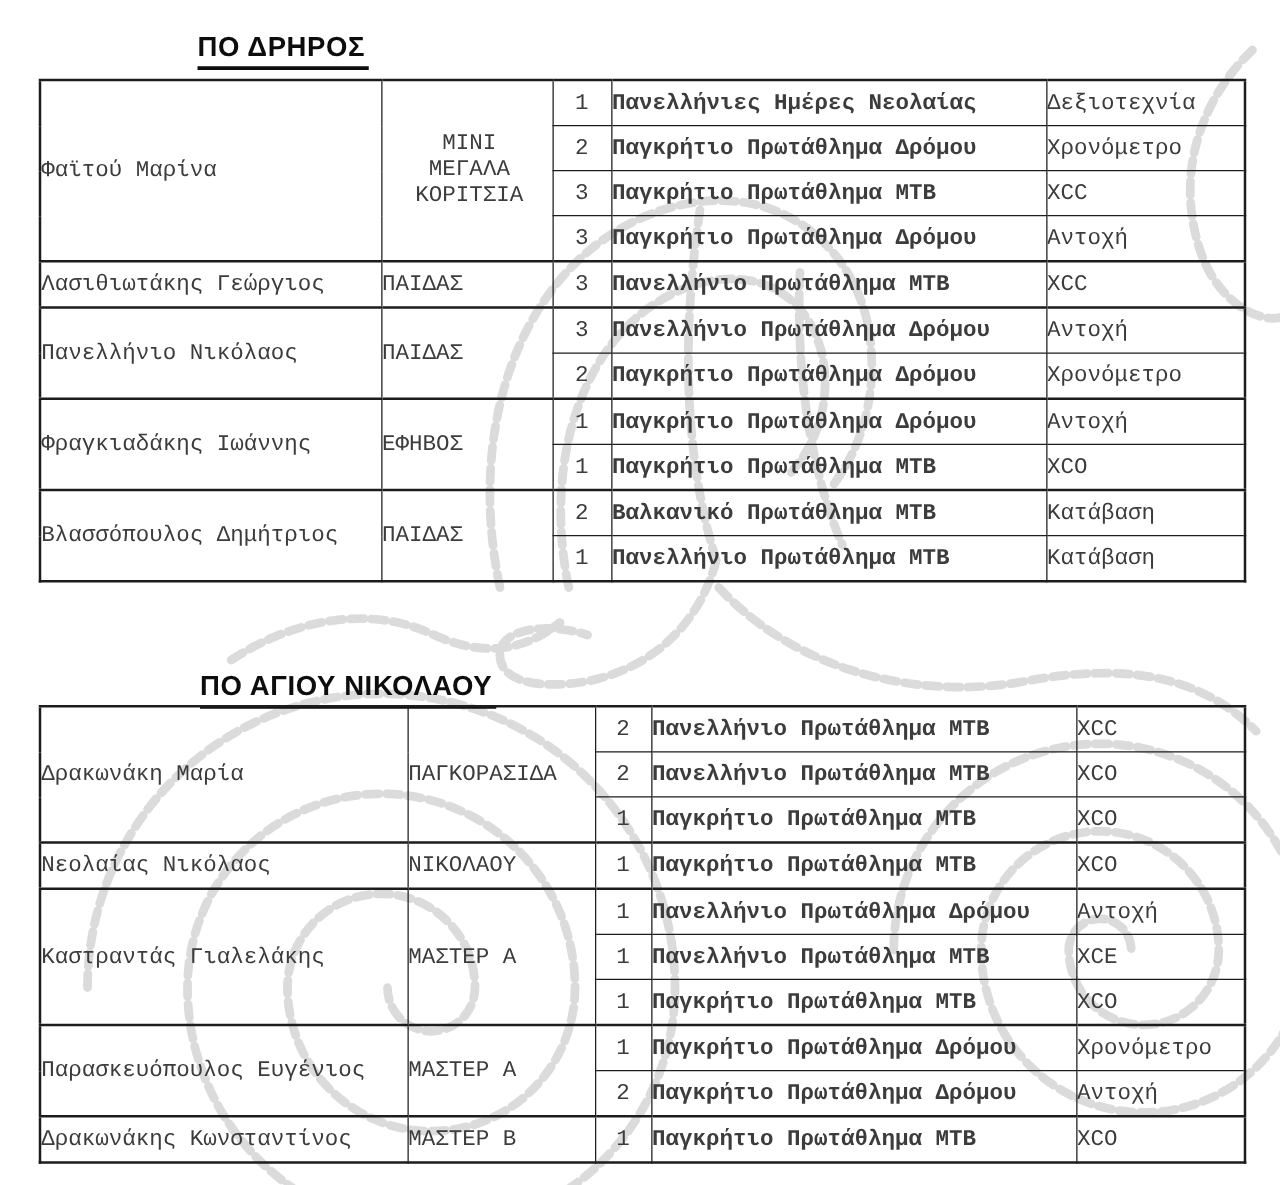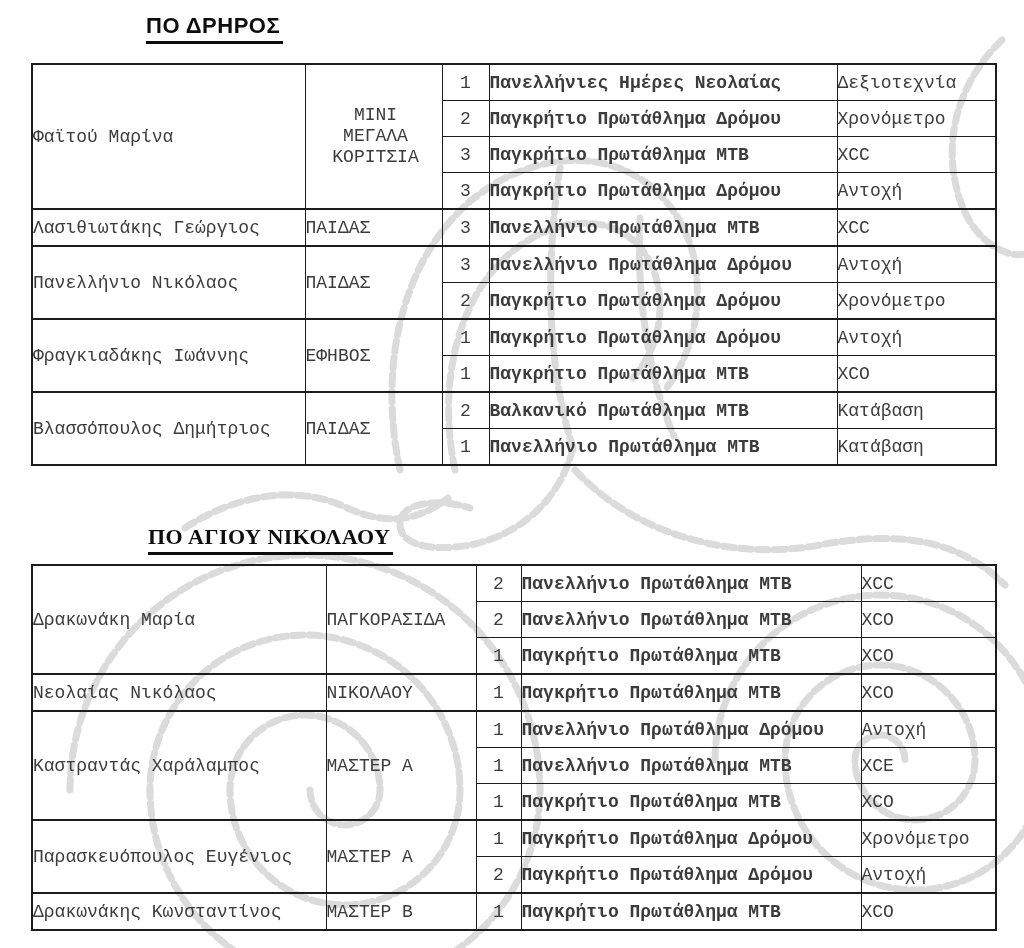--- a/index.html
+++ b/index.html
@@ -30,32 +30,32 @@
   main {
     position: absolute;
     left: 0;
     top: 0;
     width: 1024px;
     height: 948px;
     z-index: 1;
   }
   .section-title {
     position: absolute;
-    margin: 0;
+    margin: 12px;
     font-family: "Liberation Sans", sans-serif;
     font-weight: bold;
     font-size: 22px;
     letter-spacing: 0.5px;
     color: #0d0d0d;
     border-bottom: 3px solid #0d0d0d;
     padding: 0 3px 2px 0;
     white-space: nowrap;
   }
   #title-0 { left: 146px; top: 13px; }
-  #title-1 { left: 148px; top: 524px; font-family: Liberation Serif, serif; }
+  #title-1 { left: 148px; top: 524px; }
 
   table.results {
     position: absolute;
     left: 31px;
     border-collapse: collapse;
     table-layout: fixed;
     background: transparent;
     border: 2px solid #1c1c1c;
   }
   #table-0 { top: 63px; }
@@ -210,21 +210,21 @@
           <td class="c-disc">XCO</td>
         </tr>
         <tr class="group-start">
           <td class="c-name" rowspan="1">Νεολαίας Νικόλαος</td>
           <td class="c-cat" rowspan="1">ΝΙΚΟΛΑΟΥ</td>
           <td class="c-rank">1</td>
           <td class="c-event">Παγκρήτιο Πρωτάθλημα MTB</td>
           <td class="c-disc">XCO</td>
         </tr>
         <tr class="group-start">
-          <td class="c-name" rowspan="3">Καστραντάς Χαράλαμπος</td>
+          <td class="c-name" rowspan="3">Καστραντάς Γιαλελάκης</td>
           <td class="c-cat" rowspan="3">ΜΑΣΤΕΡ Α</td>
           <td class="c-rank">1</td>
           <td class="c-event">Πανελλήνιο Πρωτάθλημα Δρόμου</td>
           <td class="c-disc">Αντοχή</td>
         </tr>
         <tr>
           <td class="c-rank">1</td>
           <td class="c-event">Πανελλήνιο Πρωτάθλημα MTB</td>
           <td class="c-disc">XCE</td>
         </tr>

